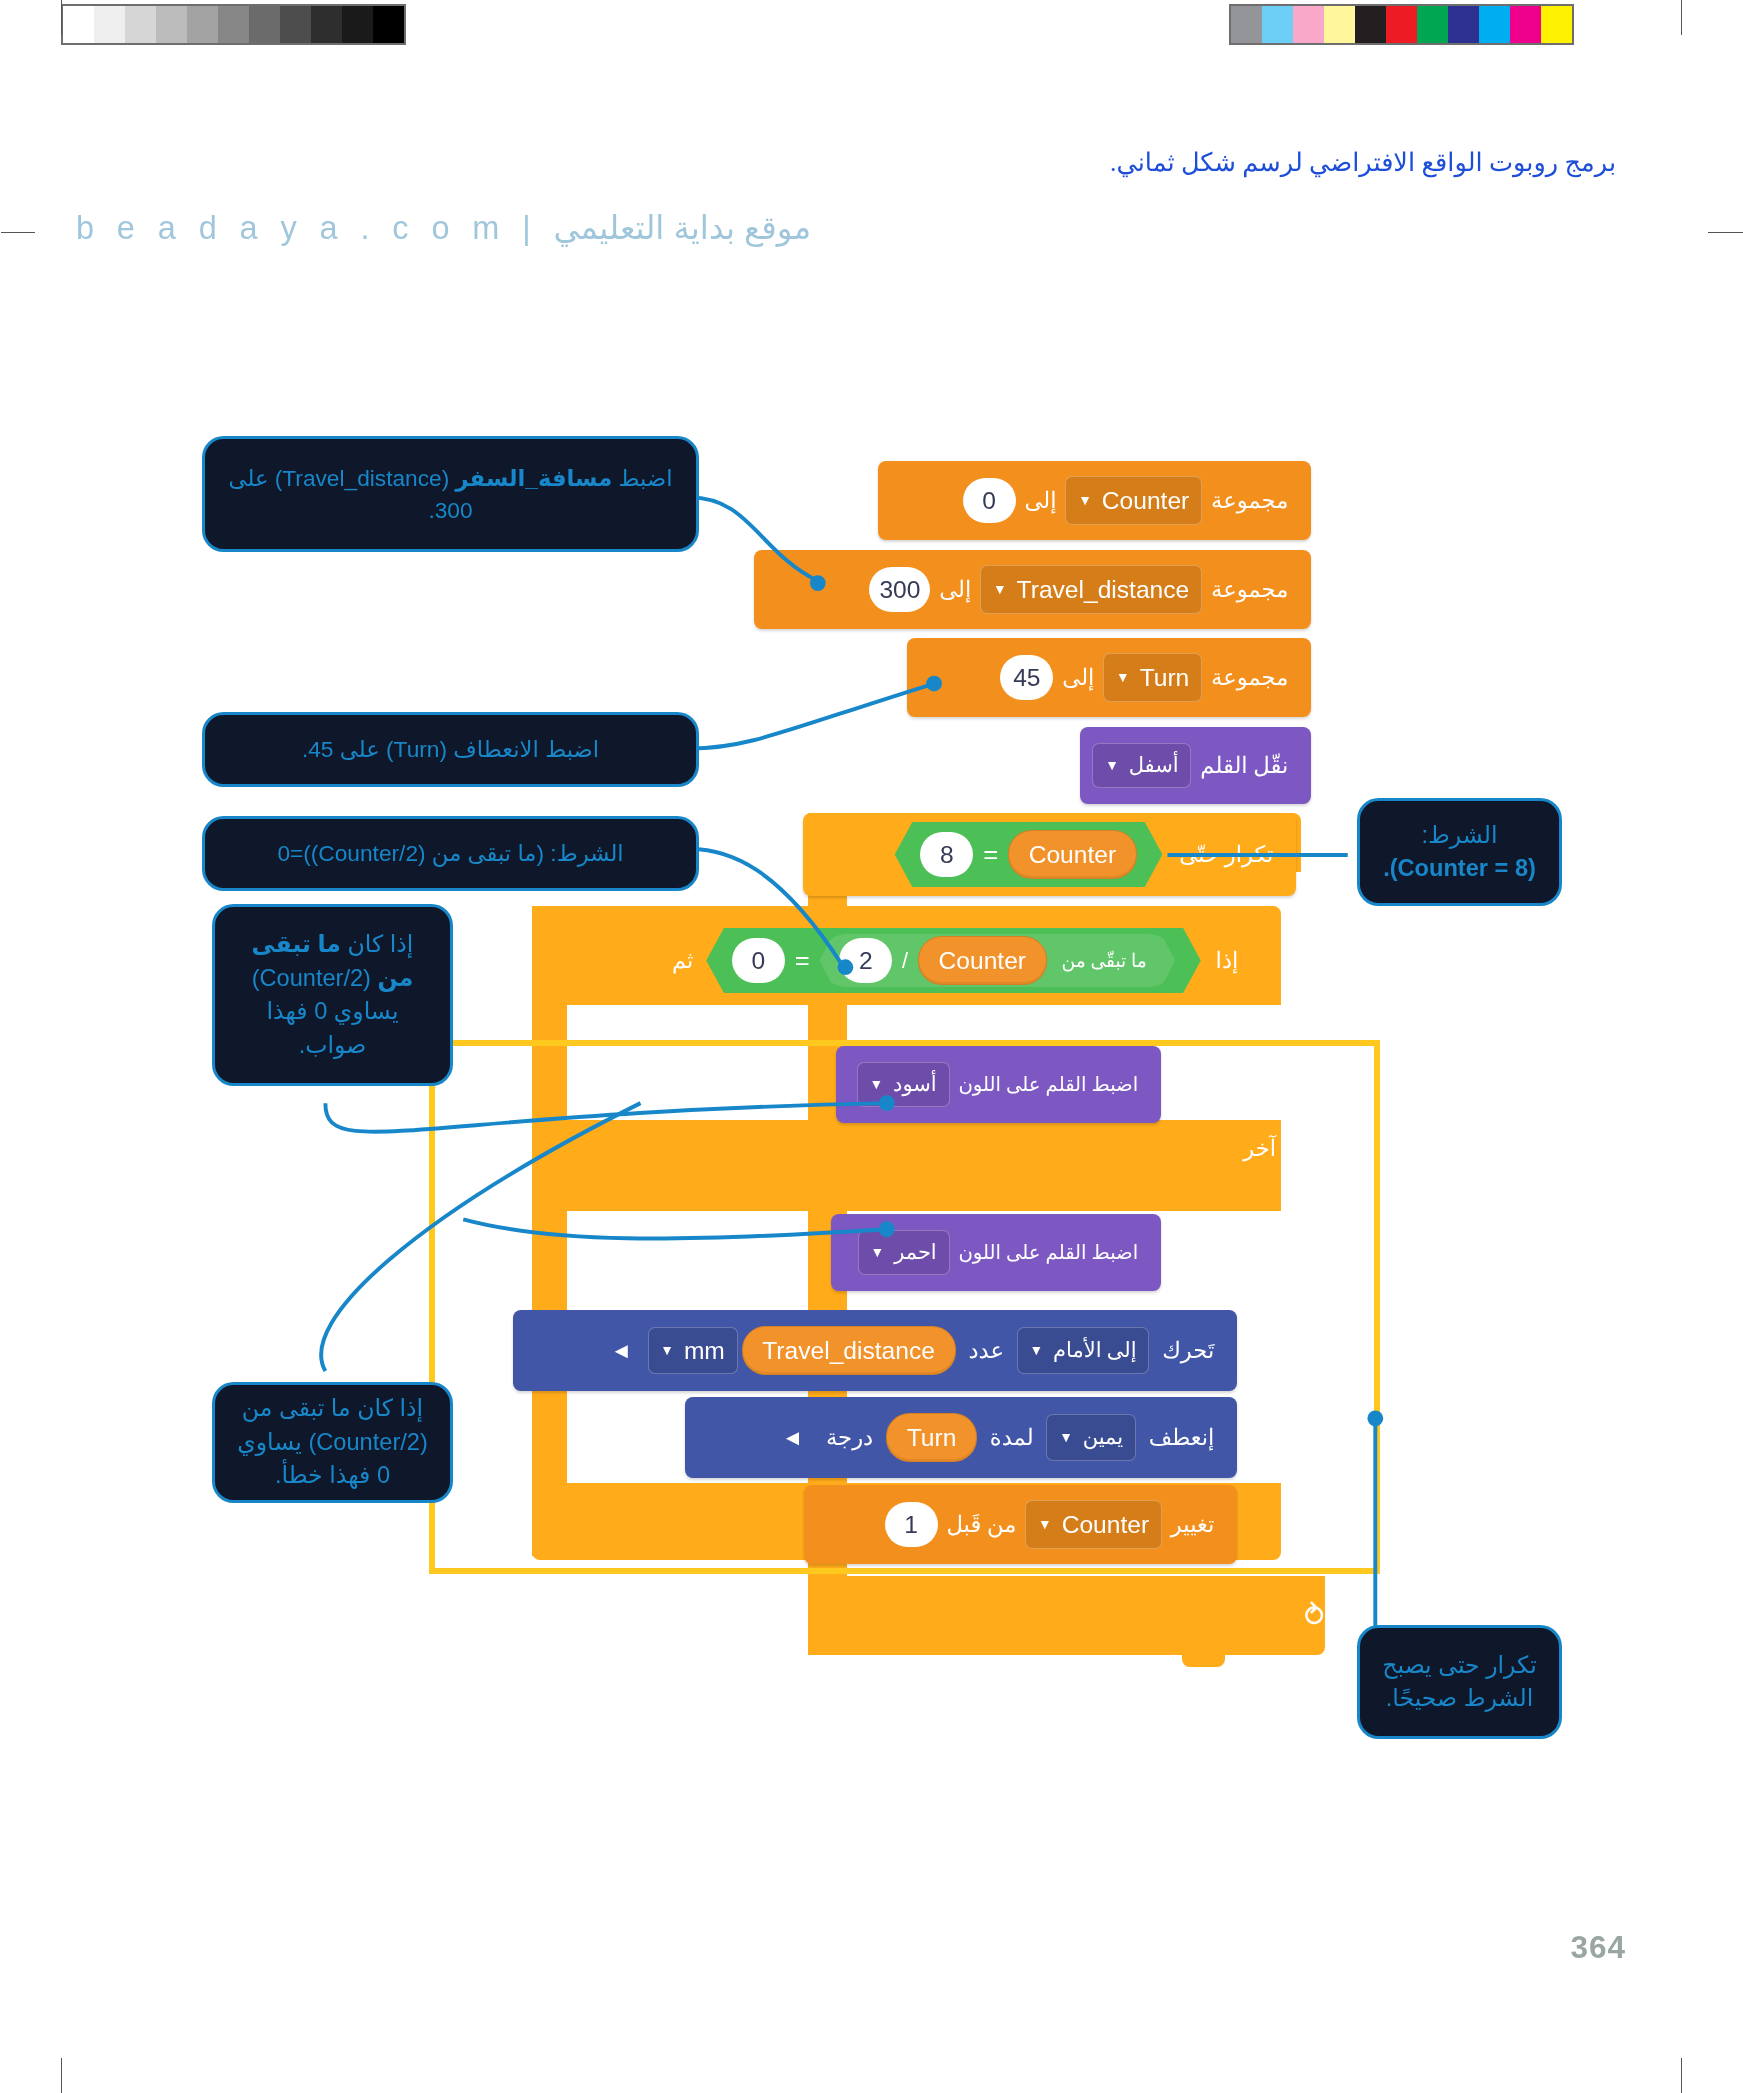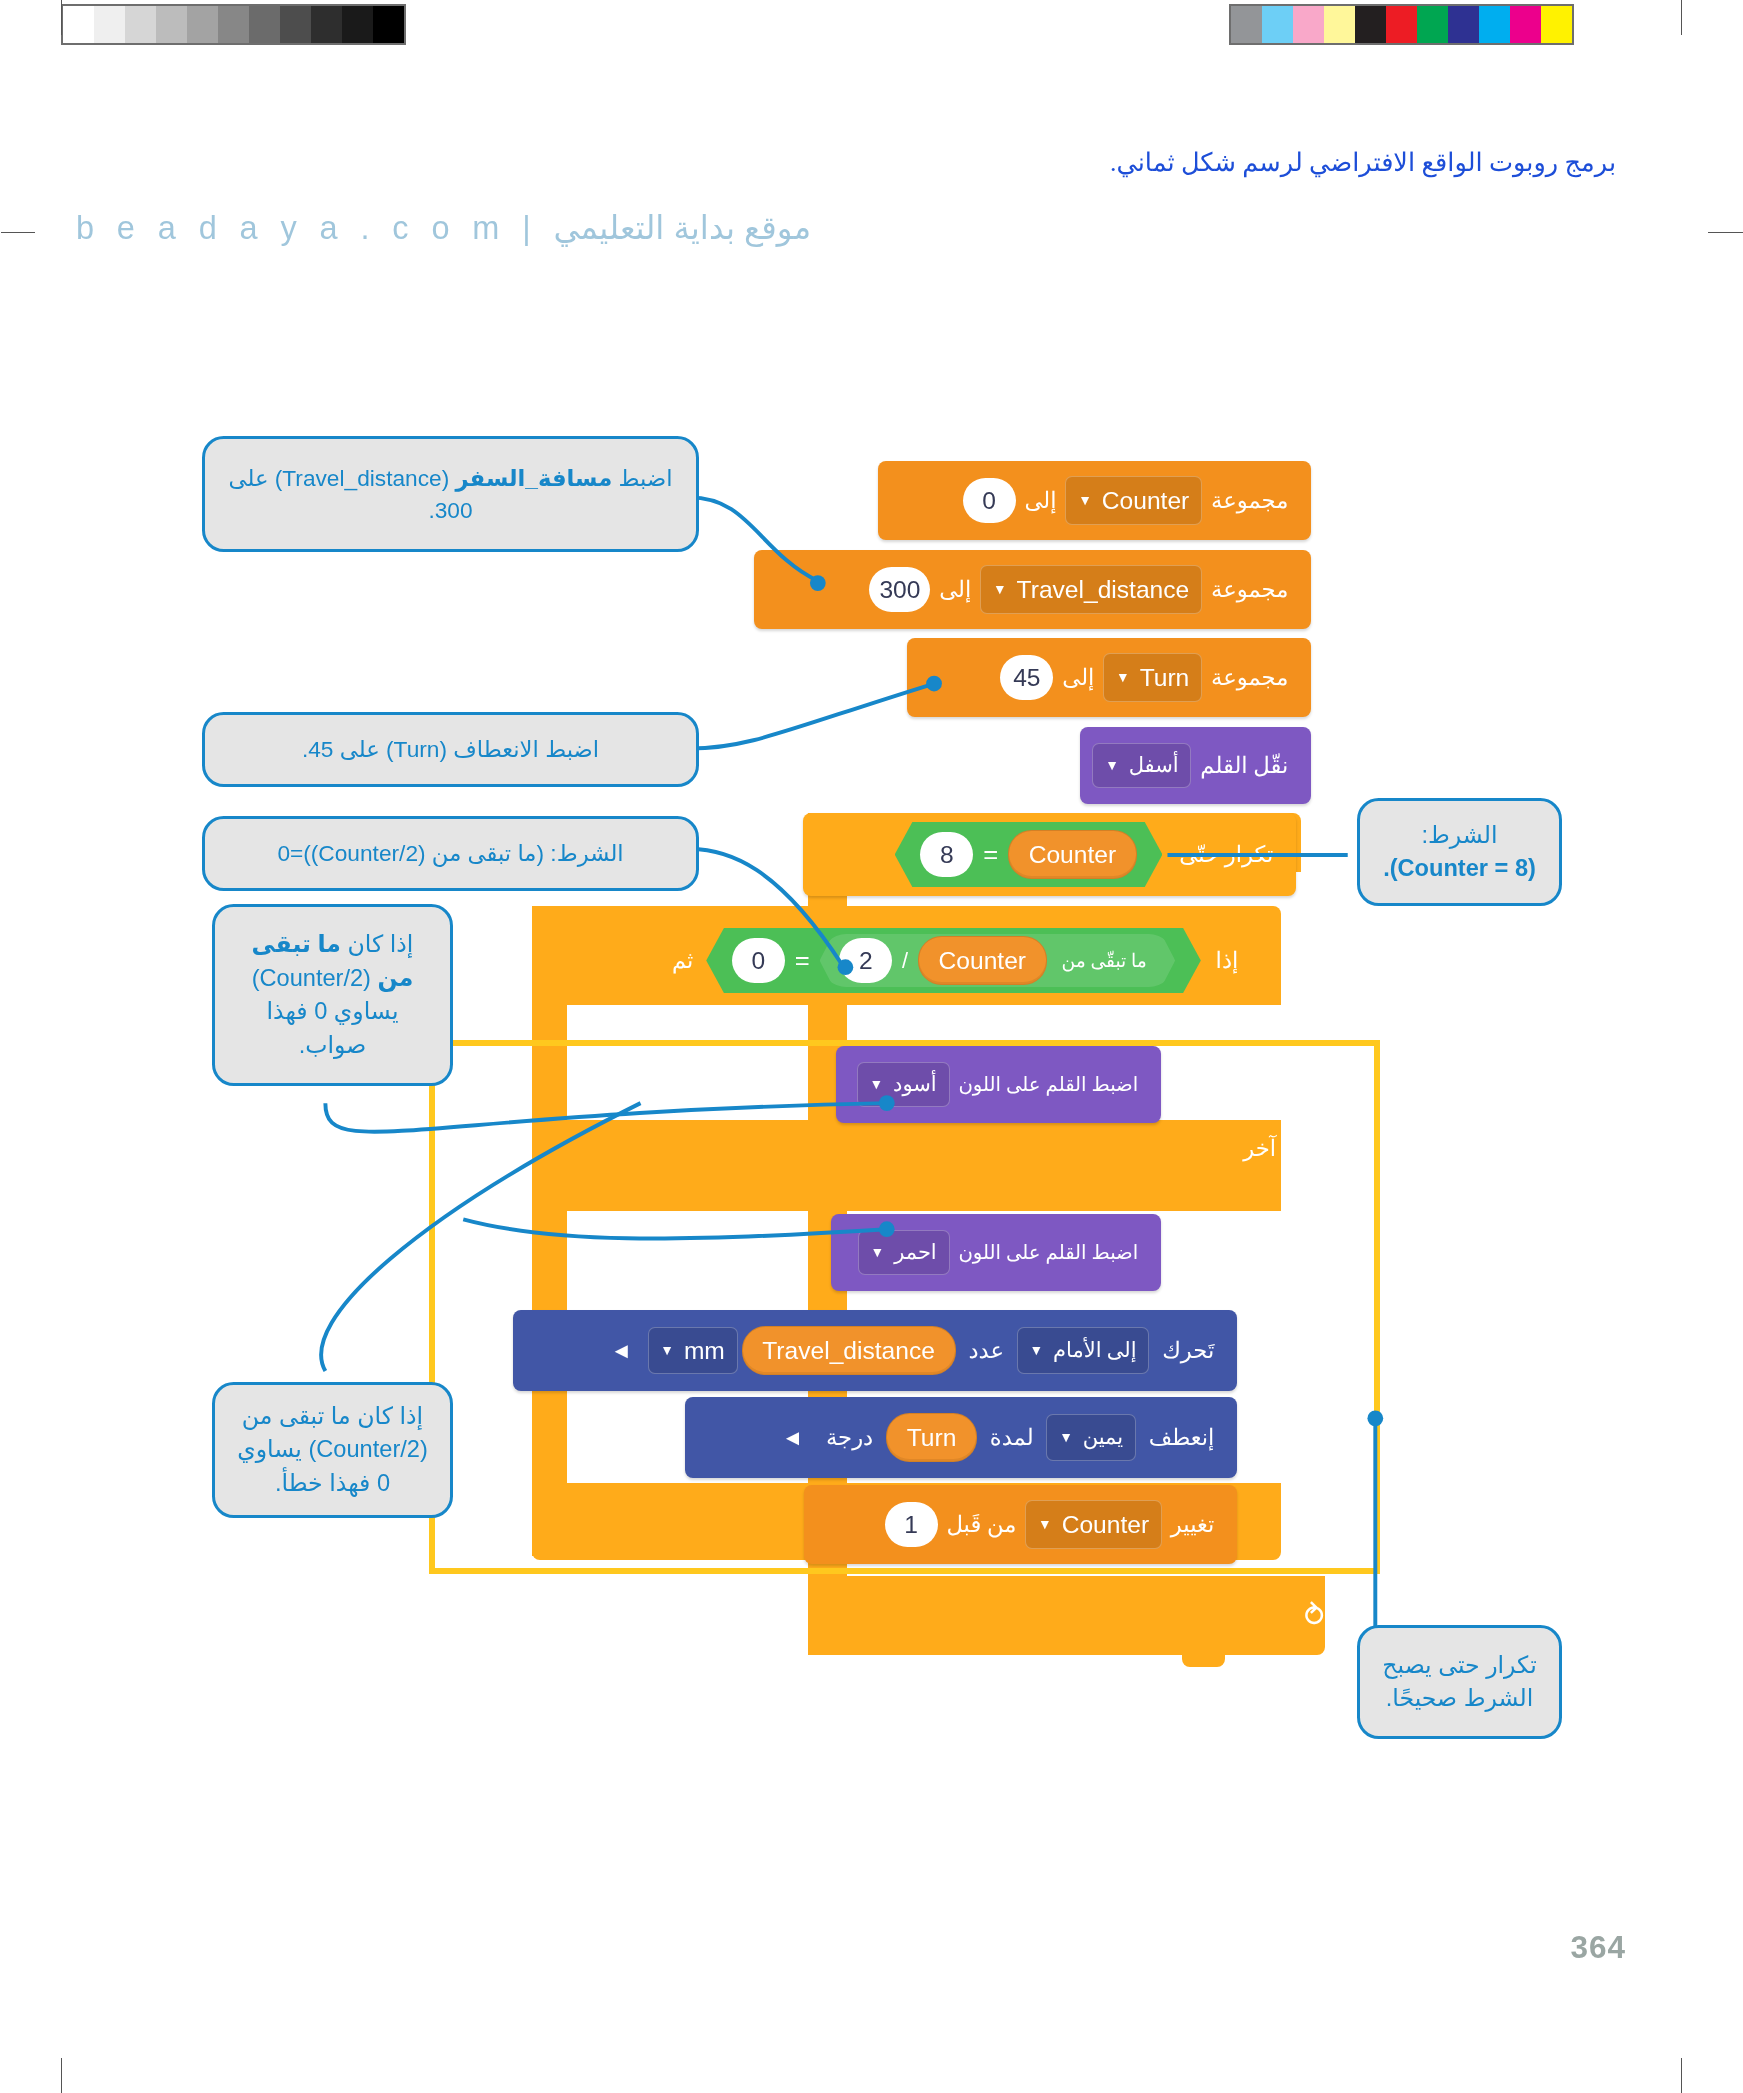--- a/index.html
+++ b/index.html
@@ -52,21 +52,21 @@
   #highlight-rect{
     left:429px;top:1040px;width:951px;height:534px;
     border:6.9px solid #ffc81e;box-sizing:border-box;z-index:6;
   }
 
   
   #connectors{left:0;top:0;width:1744px;height:2093px;z-index:9;pointer-events:none;}
 
   
   .callout{
-    position:absolute;border:3.9px solid #1787c9;border-radius:21.7px;background:#e5e5e5;
+    position:absolute;border:3.9px solid #1787c9;border-radius:21.7px;background:#0f172a;
     color:#1787c9;font-size:22.7px;line-height:1.42;text-align:center;
     padding:13.8px 17.7px;box-sizing:border-box;z-index:12;
     font-family:"Liberation Sans","DejaVu Sans",sans-serif;
   }
   .callout b{font-weight:bold;}
 
   
   #script{left:0;top:0;width:1744px;height:2093px;z-index:5;}
   .blk{position:absolute;box-sizing:border-box;display:flex;align-items:center;
        color:#fff;font-size:22.7px;border-radius:7.9px;
@@ -337,21 +337,21 @@
 <div class="callout" style="left:202px;top:816px;width:497px;height:75px;display:flex;align-items:center;justify-content:center;">
   <span>الشرط: (ما تبقى من (Counter/2))=0</span>
 </div>
 
 <div class="callout" style="left:212px;top:904px;width:241px;height:182px;display:flex;align-items:center;justify-content:flex-end;font-size:23.6px;">
   <div>
     <span>إذا كان </span><b>ما تبقى من</b><span> (Counter/2) يساوي 0 فهذا صواب.</span>
   </div>
 </div>
 
-<div class="callout" style="left:212px;top:1382px;width:241px;height:136px;display:flex;align-items:center;justify-content:center;font-size:23.6px;">
+<div class="callout" style="left:212px;top:1382px;width:241px;height:121px;display:flex;align-items:center;justify-content:center;font-size:23.6px;">
   <span>إذا كان ما تبقى من (Counter/2) يساوي 0 فهذا خطأ.</span>
 </div>
 
 <div class="callout" style="left:1357px;top:798px;width:205px;height:108px;display:flex;flex-direction:column;align-items:center;justify-content:center;font-size:23.6px;">
   <span>الشرط:</span>
   <span style="direction:ltr;font-weight:bold;">.(Counter = 8)</span>
 </div>
 
 <div class="callout" style="left:1357px;top:1625px;width:205px;height:114px;display:flex;align-items:center;justify-content:center;font-size:23.6px;">
   <span>تكرار حتى يصبح الشرط صحيحًا.</span>

